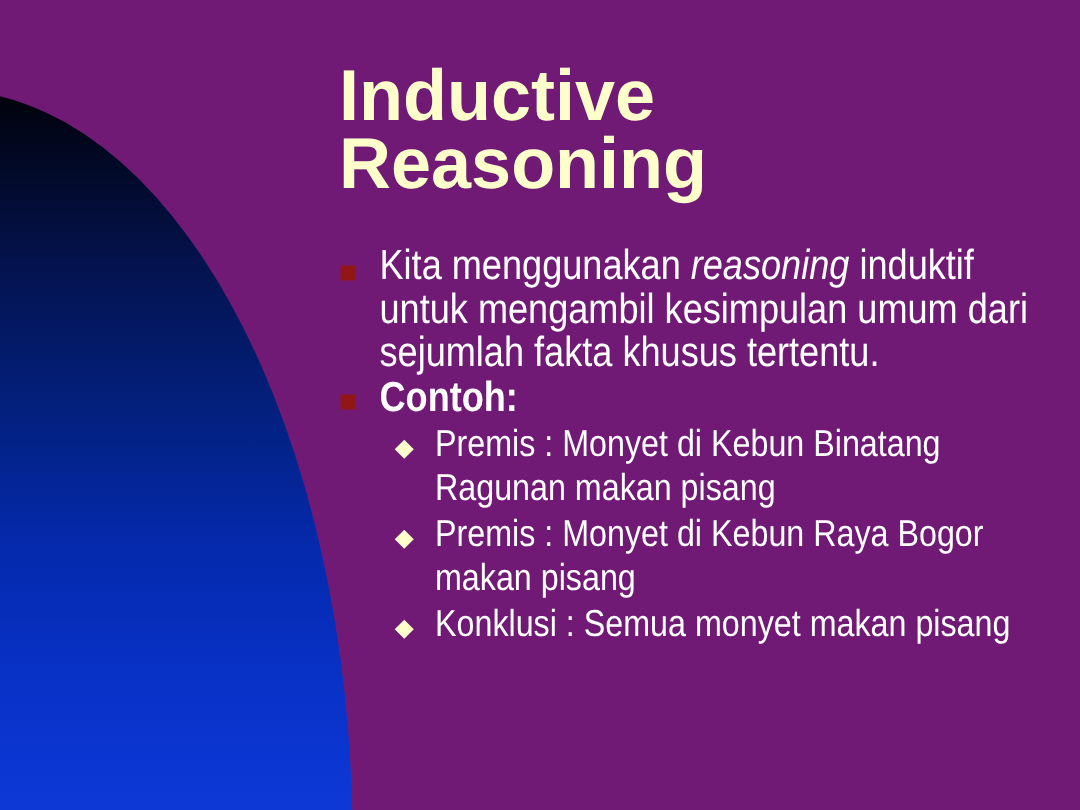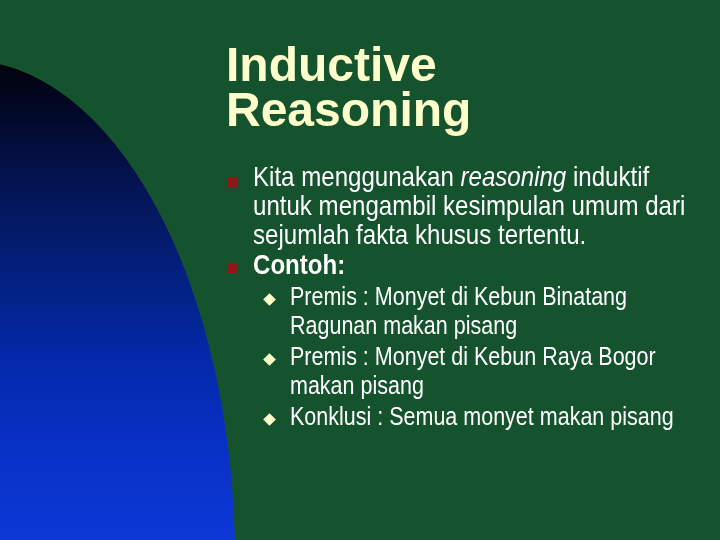--- a/index.html
+++ b/index.html
@@ -1,18 +1,18 @@
 <!DOCTYPE html>
 <html><head>
 <meta charset="utf-8">
 <style>
   html,body { margin:0; padding:0; background:#000; }
   .slide {
     position:relative; width:720px; height:540px;
-    background:#14532d; overflow:hidden;
+    background:#701a75; overflow:hidden;
     font-family:"Liberation Sans","DejaVu Sans",sans-serif;
   }
   .swoosh { position:absolute; left:0; top:0; width:720px; height:540px; display:block; }
 
   .title {
     position:absolute; left:226px; top:42px; margin:0;
     font-size:48px; line-height:45px; font-weight:bold;
     color:#FFFFCC; white-space:nowrap;
   }
 

